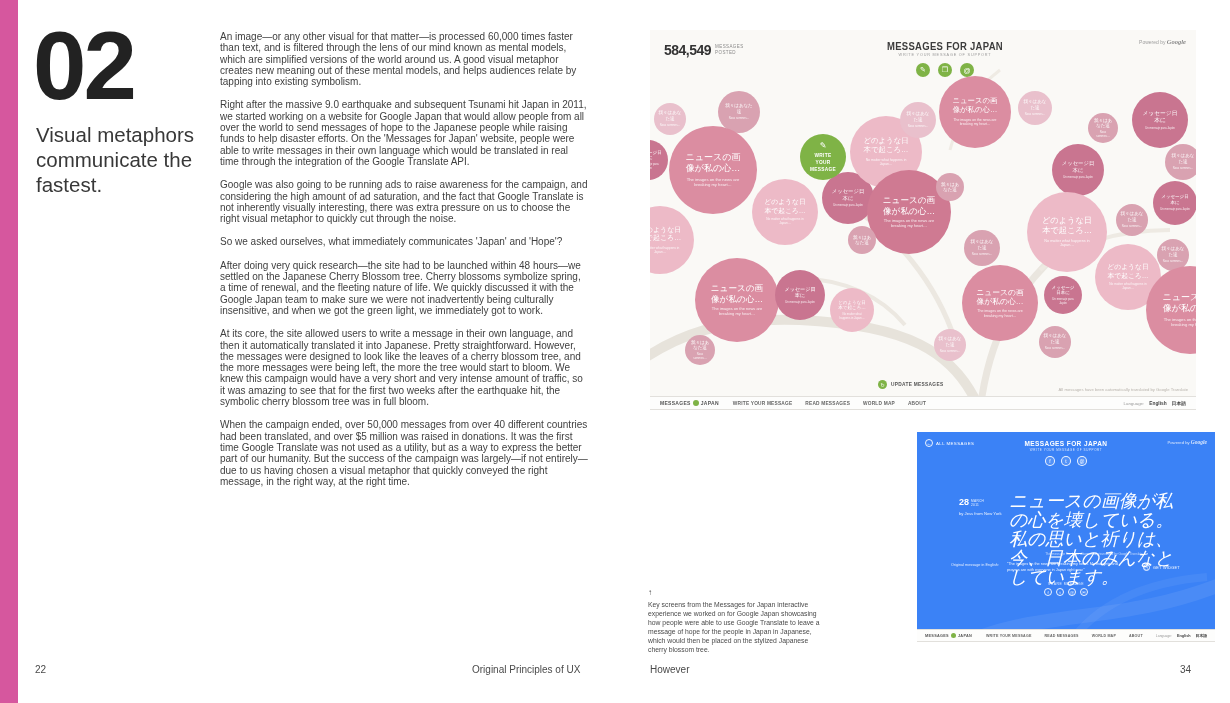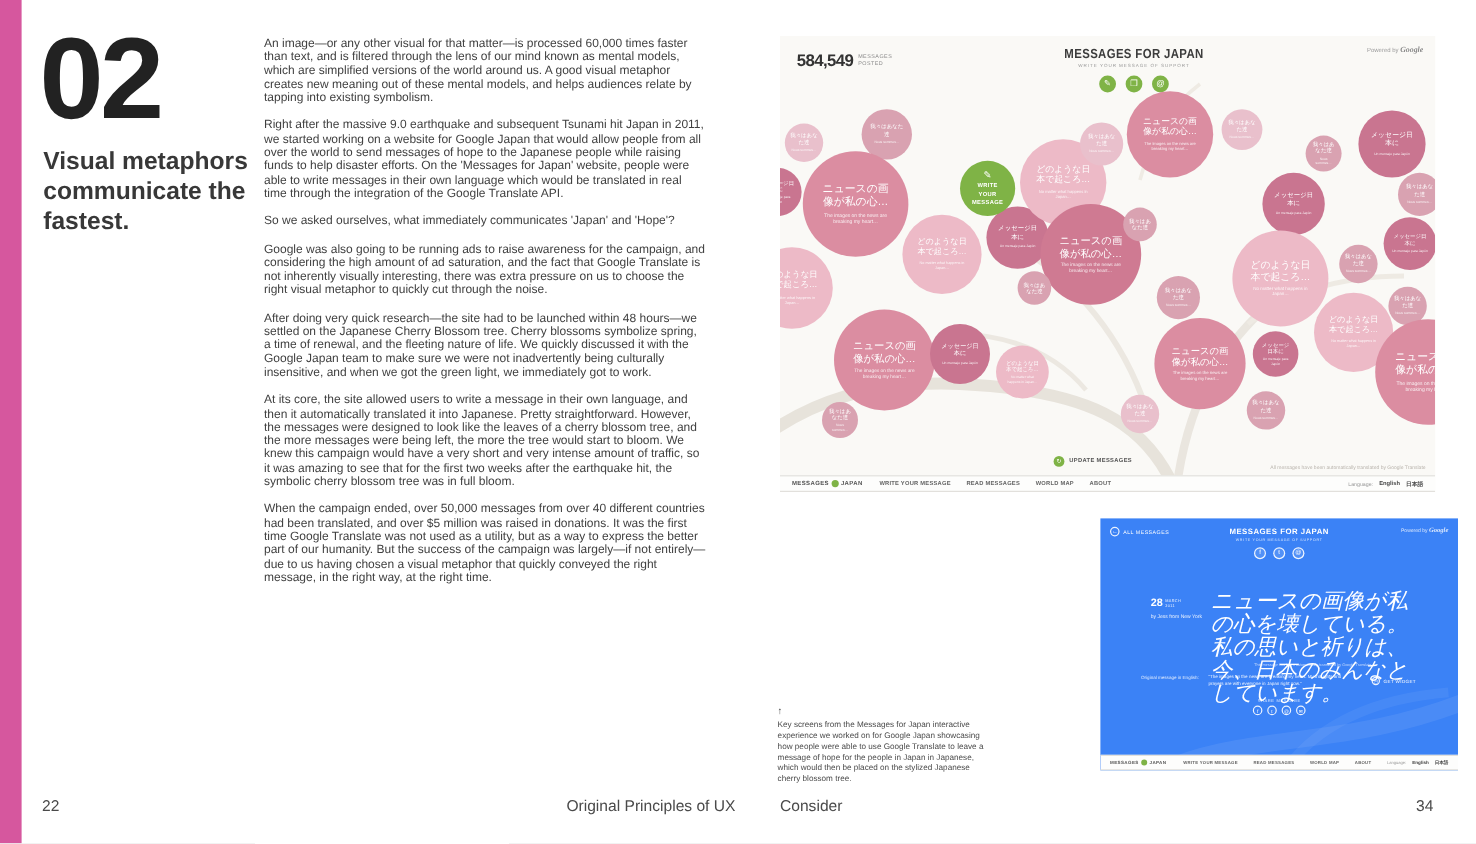--- a/index.html
+++ b/index.html
@@ -9,26 +9,26 @@
     position:relative; width:1230px; height:703px; background:#ffffff;
     overflow:hidden; margin:0 auto;
   }
   
   #accent-strip { position:absolute; left:0; top:0; width:18px; height:703px; background:#d6579e; }
 
   
   #chapter-number { position:absolute; left:33px; top:18px; font-size:96px; font-weight:600;
     letter-spacing:-3px; color:#222; line-height:1; }
   #chapter-title { position:absolute; left:36px; top:122px; width:190px; font-size:20.5px;
-    line-height:25px; color:#383838; font-weight:700; }
+    line-height:25px; color:#383838; font-weight:400; }
   #body-col { position:absolute; left:220px; top:31px; width:368px; color:#3f3f3f; }
   #body-col p { font-size:10px; line-height:11.3px; margin-bottom:12px; }
 
   
-  .footer-text { position:absolute; top:664px; font-size:13px; color:#4a4a4a;text-align:center; }
+  .footer-text { position:absolute; top:664px; font-size:10px; color:#4a4a4a;text-align:center; }
   #footer-page-left  { left:35px; }
   #footer-book-title { left:472px; }
   #footer-section    { left:650px; }
   #footer-page-right { left:1180px; }
 
   
   #shot-main { position:absolute; left:650px; top:30px; width:546px; height:380px;
     background:#faf9f6; overflow:hidden; }
   #counter { position:absolute; left:14px; top:12px; display:flex; align-items:flex-start; gap:4px; }
   #counter-value { font-size:14px; font-weight:700; color:#333; letter-spacing:-0.5px; }
@@ -129,30 +129,30 @@
 <body>
 
 <div id="spread">
   <div id="accent-strip"></div>
 
   <div id="chapter-number">02</div>
   <div id="chapter-title">Visual metaphors communicate the fastest.</div>
   <div id="body-col">
       <p>An image—or any other visual for that matter—is processed 60,000 times faster than text, and is filtered through the lens of our mind known as mental models, which are simplified versions of the world around us. A good visual metaphor creates new meaning out of these mental models, and helps audiences relate by tapping into existing symbolism.</p>
       <p>Right after the massive 9.0 earthquake and subsequent Tsunami hit Japan in 2011, we started working on a website for Google Japan that would allow people from all over the world to send messages of hope to the Japanese people while raising funds to help disaster efforts. On the 'Messages for Japan' website, people were able to write messages in their own language which would be translated in real time through the integration of the Google Translate API.</p>
+      <p>Google was also going to be running ads to raise awareness for the campaign, and considering the high amount of ad saturation, and the fact that Google Translate is not inherently visually interesting, there was extra pressure on us to choose the right visual metaphor to quickly cut through the noise.</p>
       <p>So we asked ourselves, what immediately communicates 'Japan' and 'Hope'?</p>
-      <p>Google was also going to be running ads to raise awareness for the campaign, and considering the high amount of ad saturation, and the fact that Google Translate is not inherently visually interesting, there was extra pressure on us to choose the right visual metaphor to quickly cut through the noise.</p>
       <p>After doing very quick research—the site had to be launched within 48 hours—we settled on the Japanese Cherry Blossom tree. Cherry blossoms symbolize spring, a time of renewal, and the fleeting nature of life. We quickly discussed it with the Google Japan team to make sure we were not inadvertently being culturally insensitive, and when we got the green light, we immediately got to work.</p>
       <p>At its core, the site allowed users to write a message in their own language, and then it automatically translated it into Japanese. Pretty straightforward. However, the messages were designed to look like the leaves of a cherry blossom tree, and the more messages were being left, the more the tree would start to bloom. We knew this campaign would have a very short and very intense amount of traffic, so it was amazing to see that for the first two weeks after the earthquake hit, the symbolic cherry blossom tree was in full bloom.</p>
       <p>When the campaign ended, over 50,000 messages from over 40 different countries had been translated, and over $5 million was raised in donations. It was the first time Google Translate was not used as a utility, but as a way to express the better part of our humanity. But the success of the campaign was largely—if not entirely—due to us having chosen a visual metaphor that quickly conveyed the right message, in the right way, at the right time.</p>
     </div>
 
   <div class="footer-text" id="footer-page-left">22</div>
   <div class="footer-text" id="footer-book-title">Original Principles of UX</div>
-  <div class="footer-text" id="footer-section">Consider</div>
+  <div class="footer-text" id="footer-section">However</div>
   <div class="footer-text" id="footer-page-right">34</div>
 
   <div id="shot-main">
     <svg id="tree-svg" width="546" height="366" viewBox="0 0 546 366">
       <path d="M330 380 C305 320 255 295 150 290 C75 287 25 305 -15 335" stroke="#e7e3db" stroke-width="10" fill="none"></path>
       <path d="M330 380 C340 300 370 250 430 205" stroke="#eae6df" stroke-width="7" fill="none"></path>
       <path d="M305 310 C285 250 245 205 205 180" stroke="#ece8e1" stroke-width="5" fill="none"></path>
       <path d="M255 295 C230 265 195 250 150 248" stroke="#ece8e1" stroke-width="4" fill="none"></path>
       <path d="M390 240 C420 215 465 200 520 200" stroke="#eeeae3" stroke-width="4" fill="none"></path>
       <path d="M300 120 C310 80 330 55 350 40" stroke="#efebe4" stroke-width="3" fill="none"></path>

